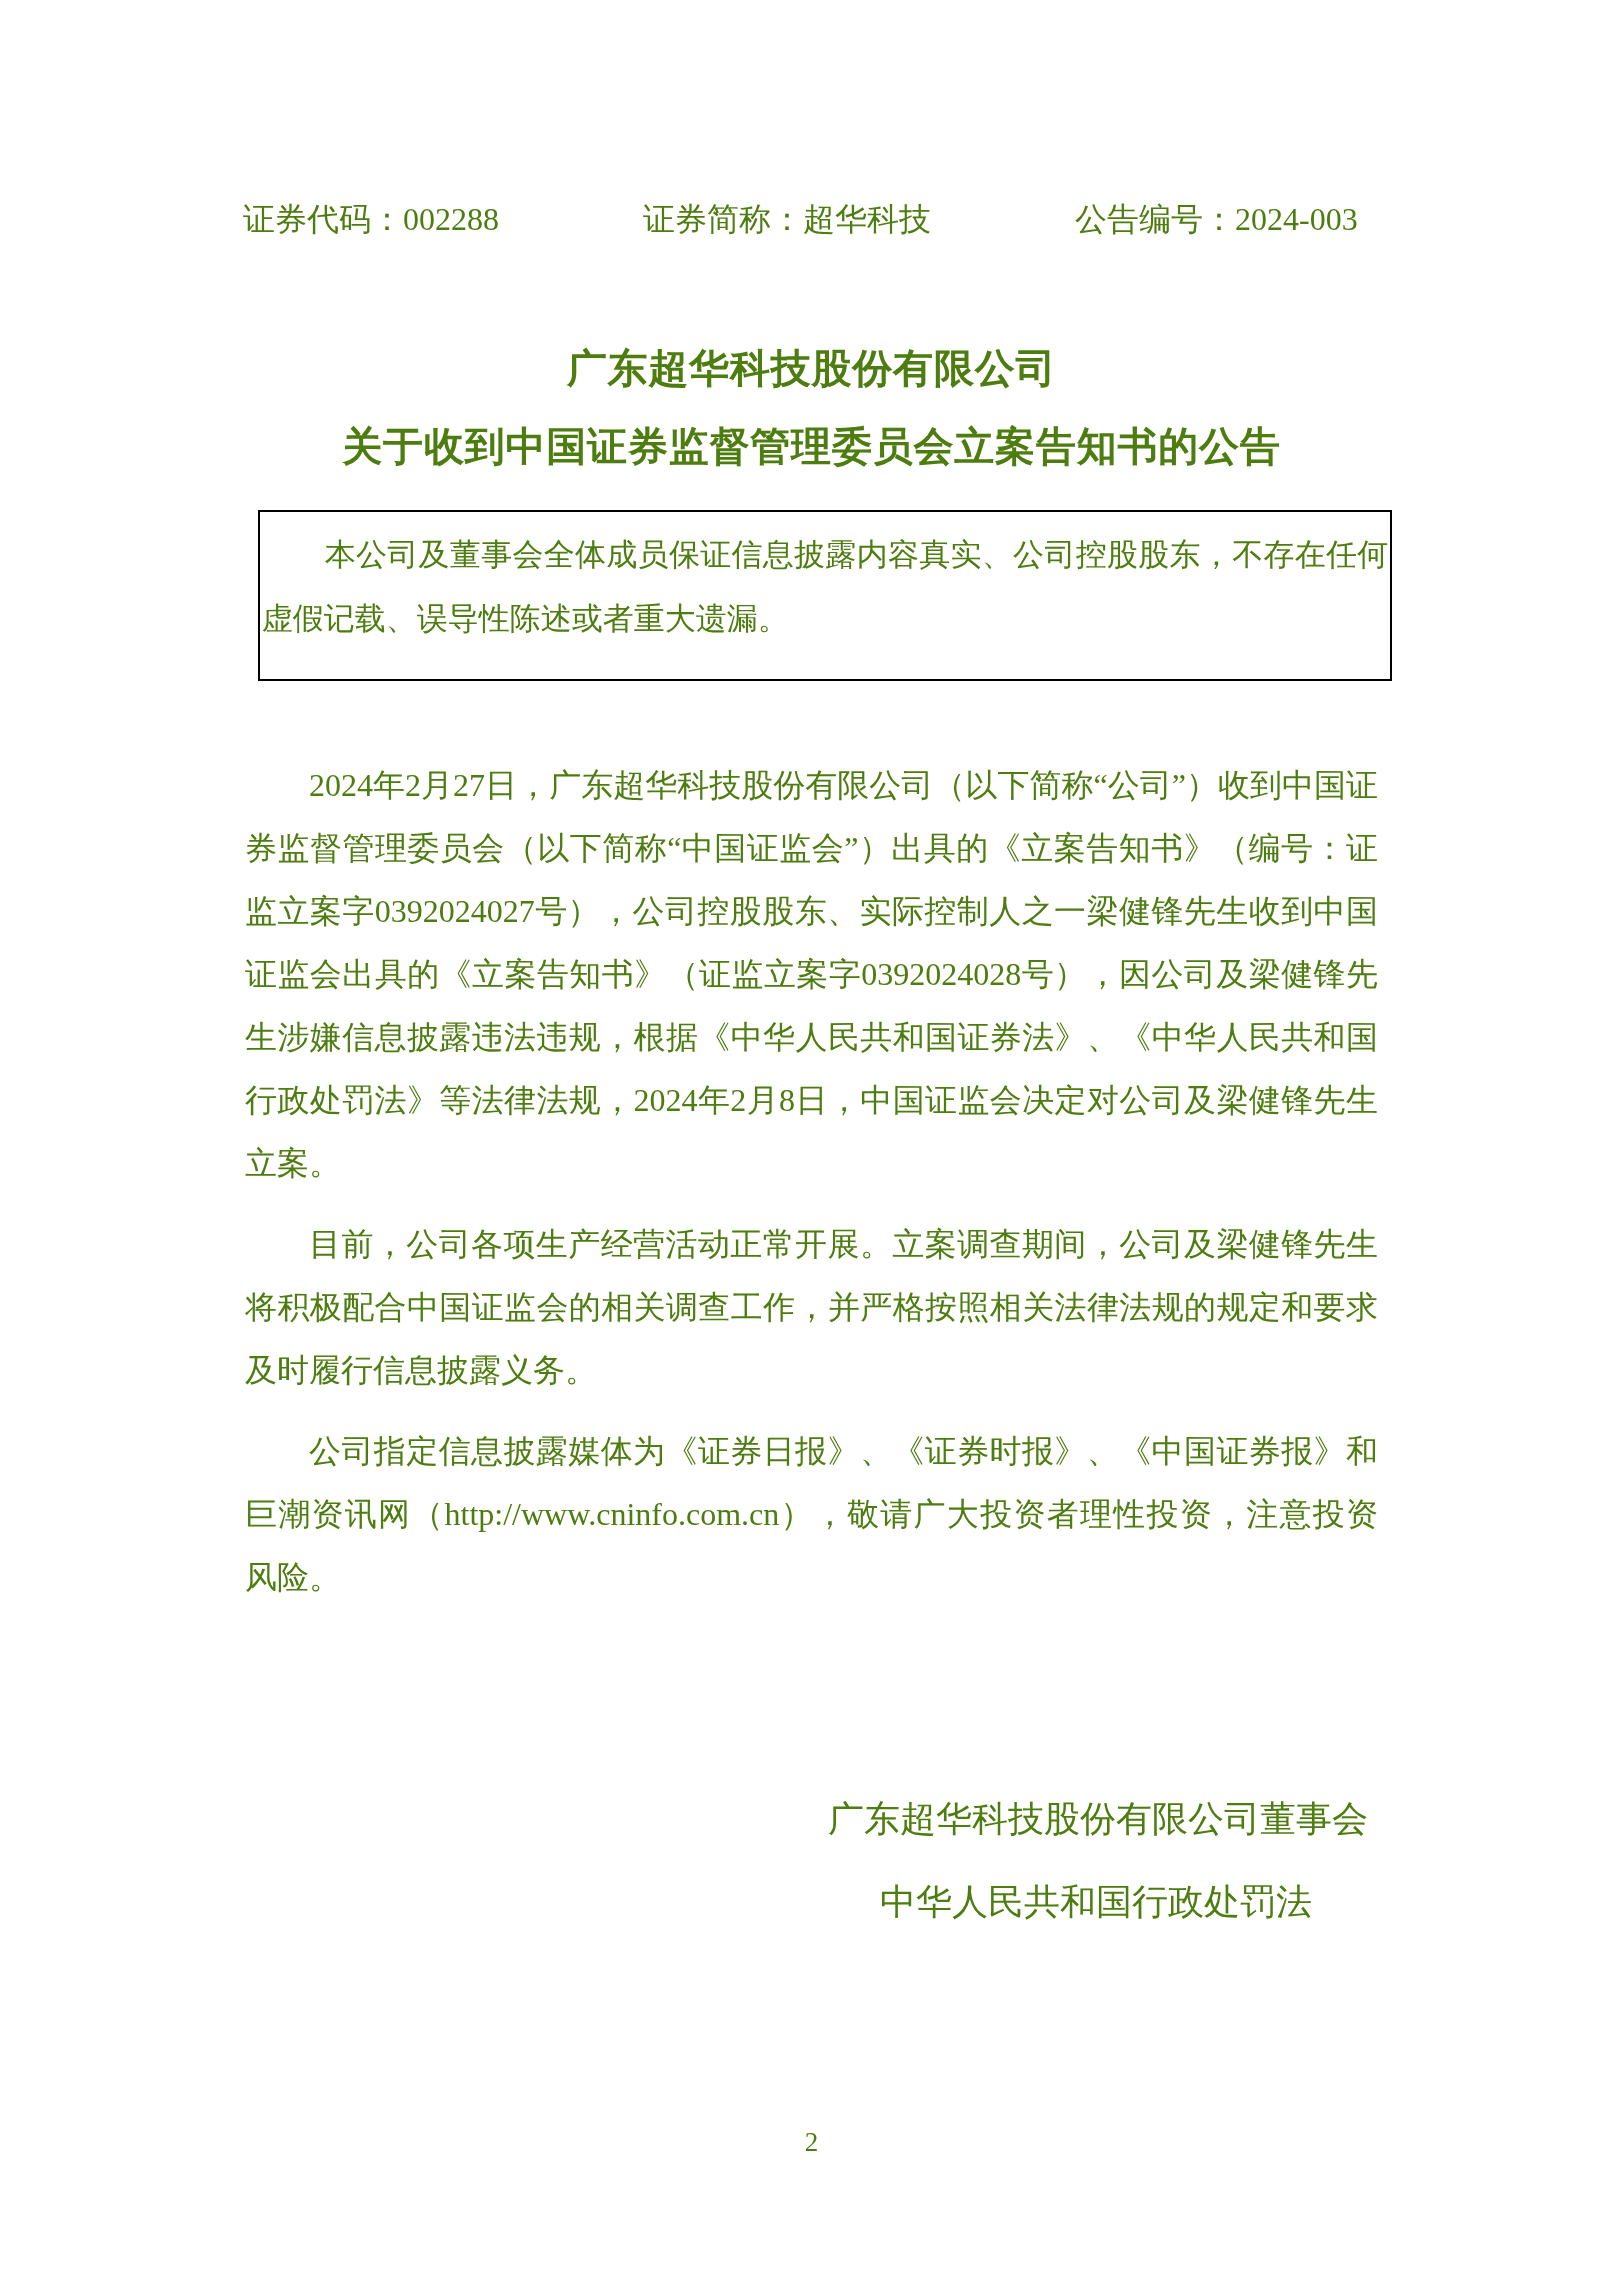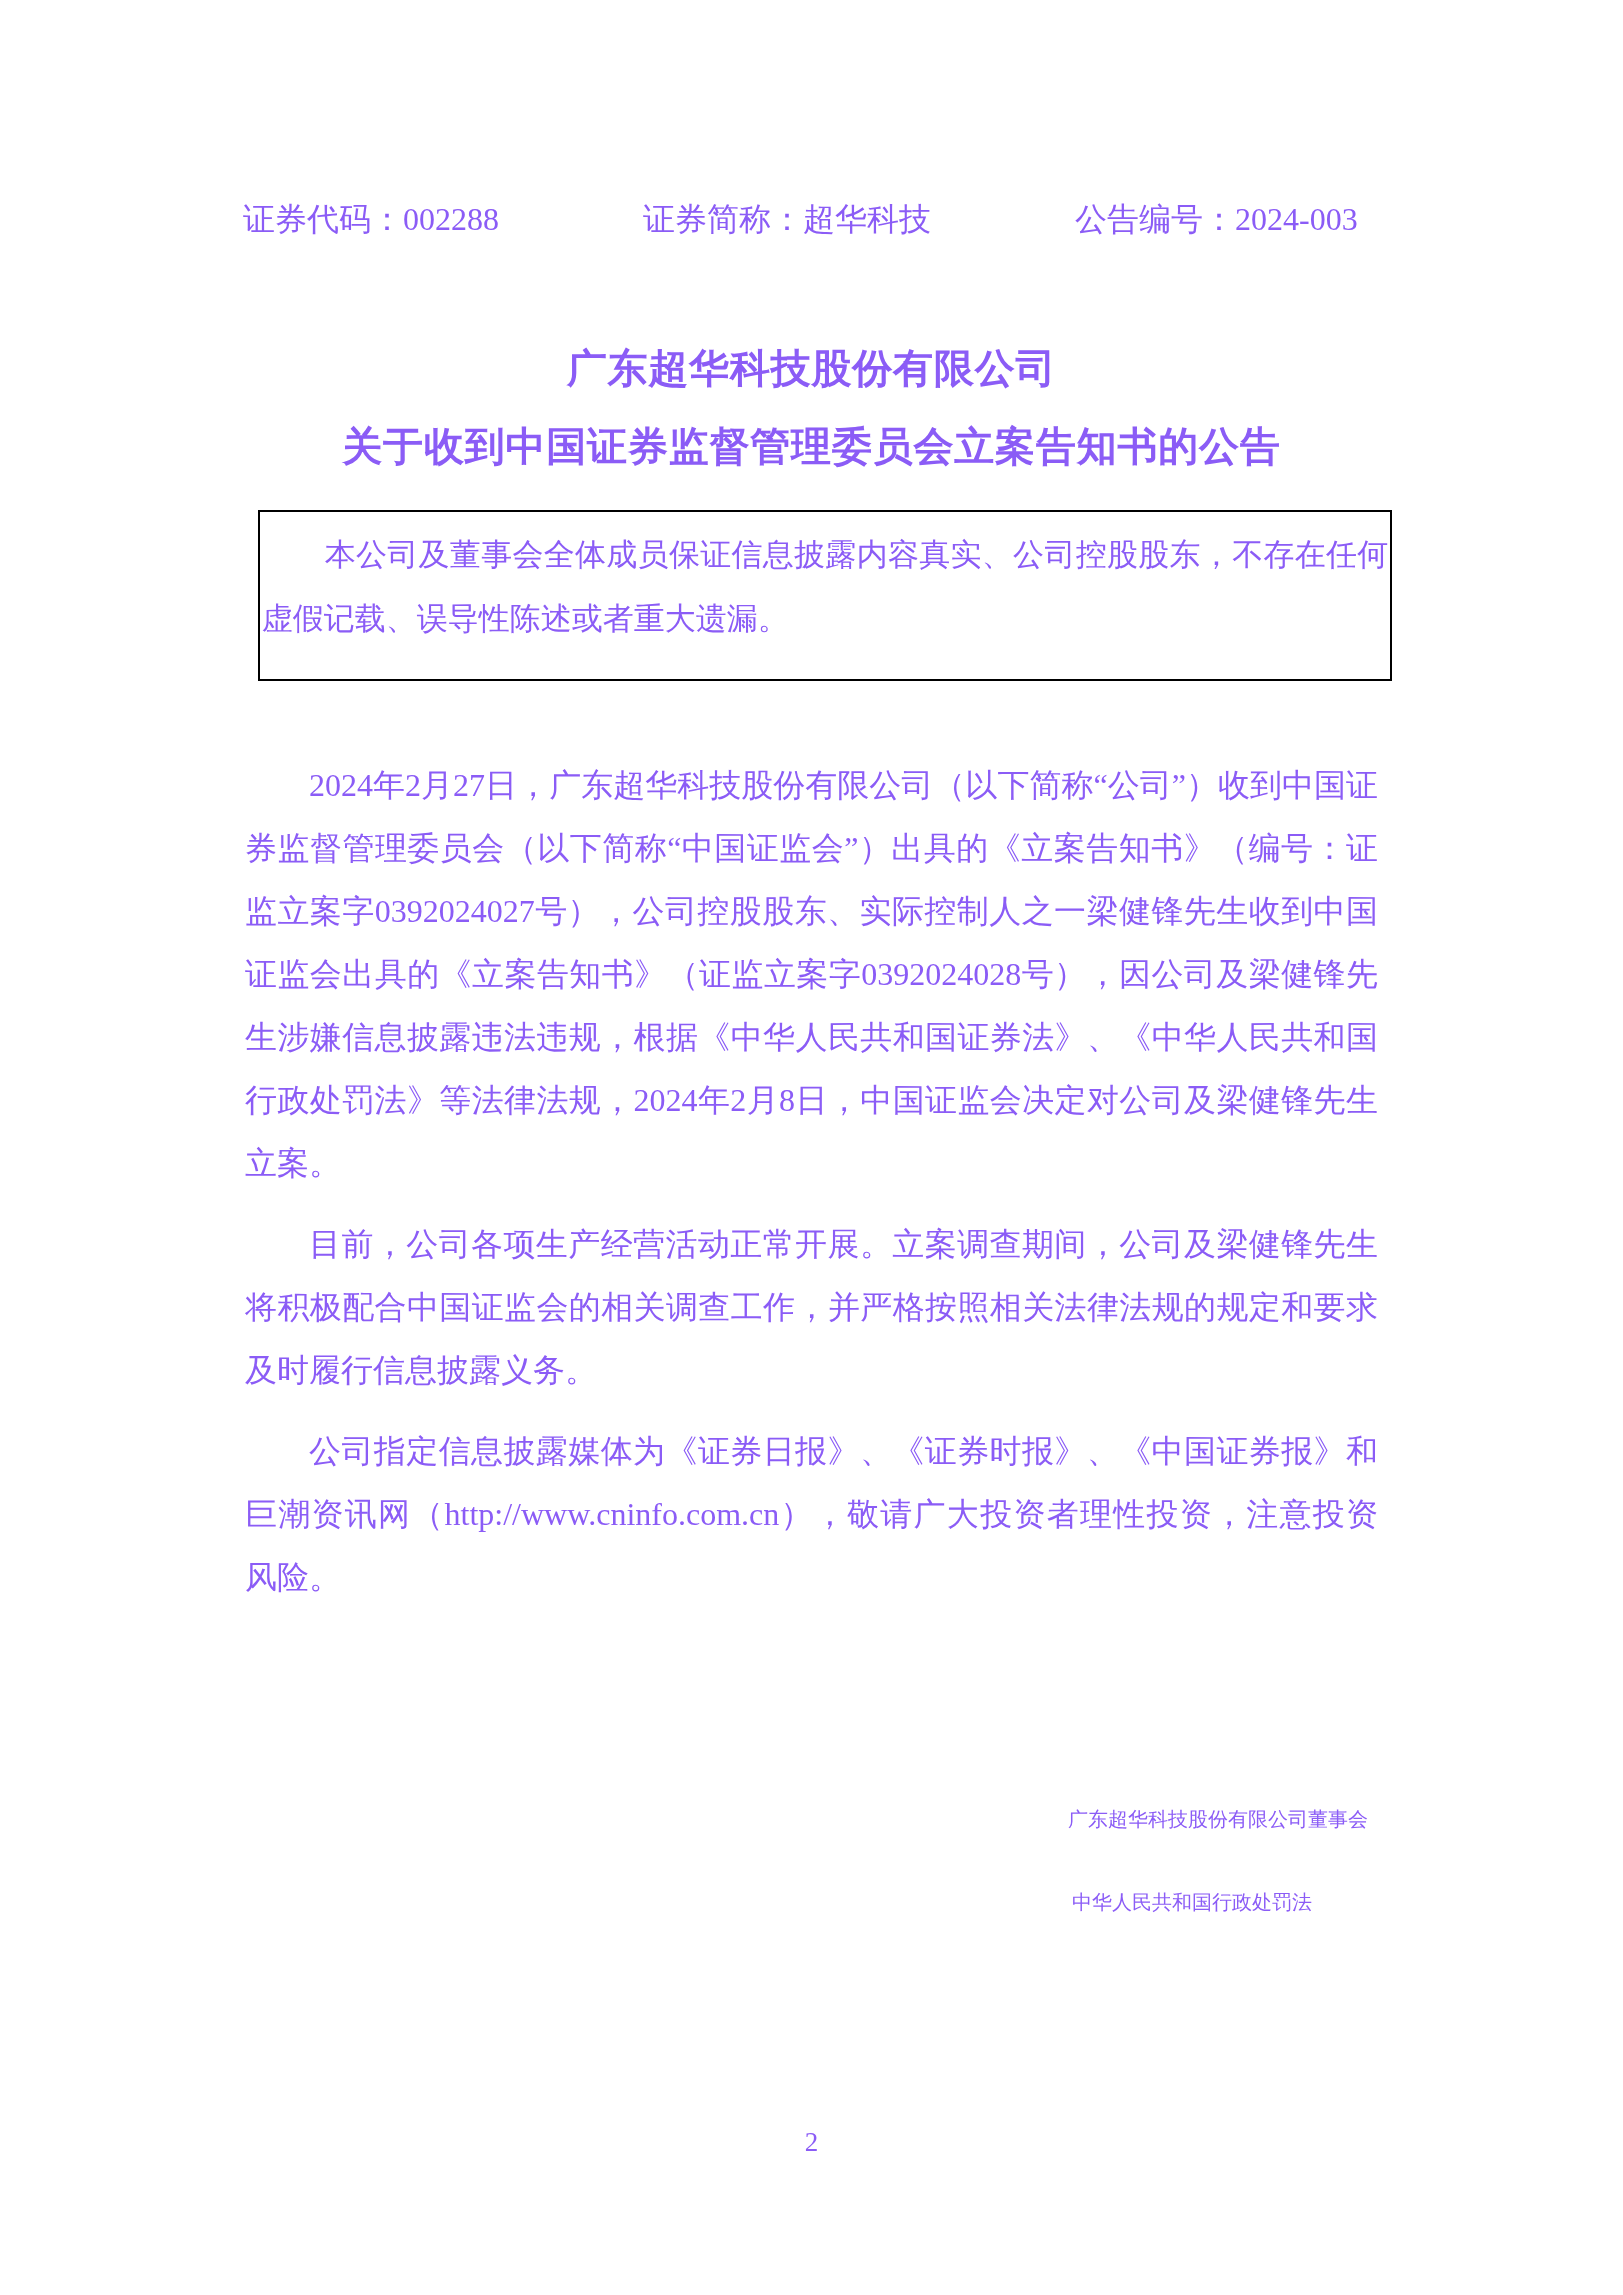--- a/index.html
+++ b/index.html
@@ -1,21 +1,21 @@
 <!DOCTYPE html>
 <html style="font-size:13.5px"><head>
 <meta charset="utf-8">
 <style>
   html, body { margin: 0; padding: 0; background: #ffffff; }
   .page {
     position: relative;
     width: 1623px;
     height: 2295px;
     background: #ffffff;
-    color: #8b5cf6;
+    color: #4d7c0f;
     font-family: "Liberation Serif", "DejaVu Serif", serif;
     overflow: hidden;
   }
   
   .header-row {
     position: absolute;
     top: 198px;
     left: 0;
     width: 1623px;
     height: 42px;
@@ -75,21 +75,21 @@
     text-align: justify;
     text-justify: inter-ideograph;
   }
 
   
   .signature-block {
     position: absolute;
     top: 1778px;
     right: 255px;
     text-align: right;
-    font-size: 20px;
+    font-size: 36px;
     line-height: 83px;
     white-space: nowrap;
   }
   .signature-date { padding-right: 56px; }
 
   
   .page-number {
     position: absolute;
     top: 2124px;
     left: 0;

